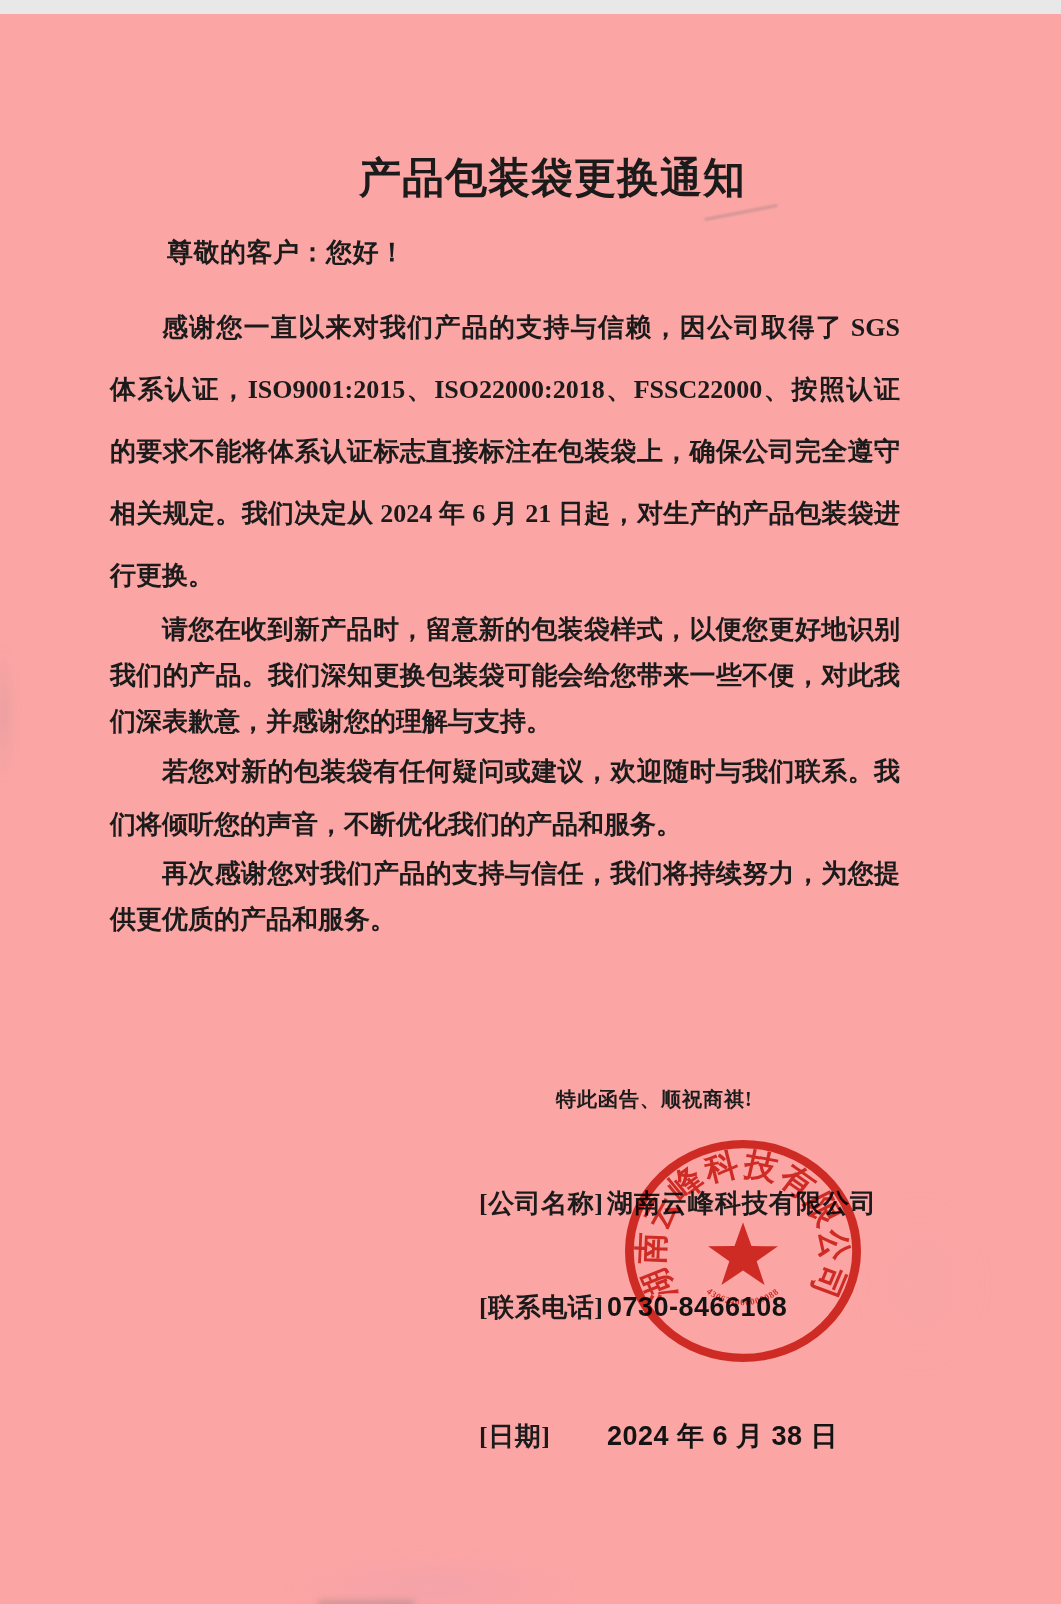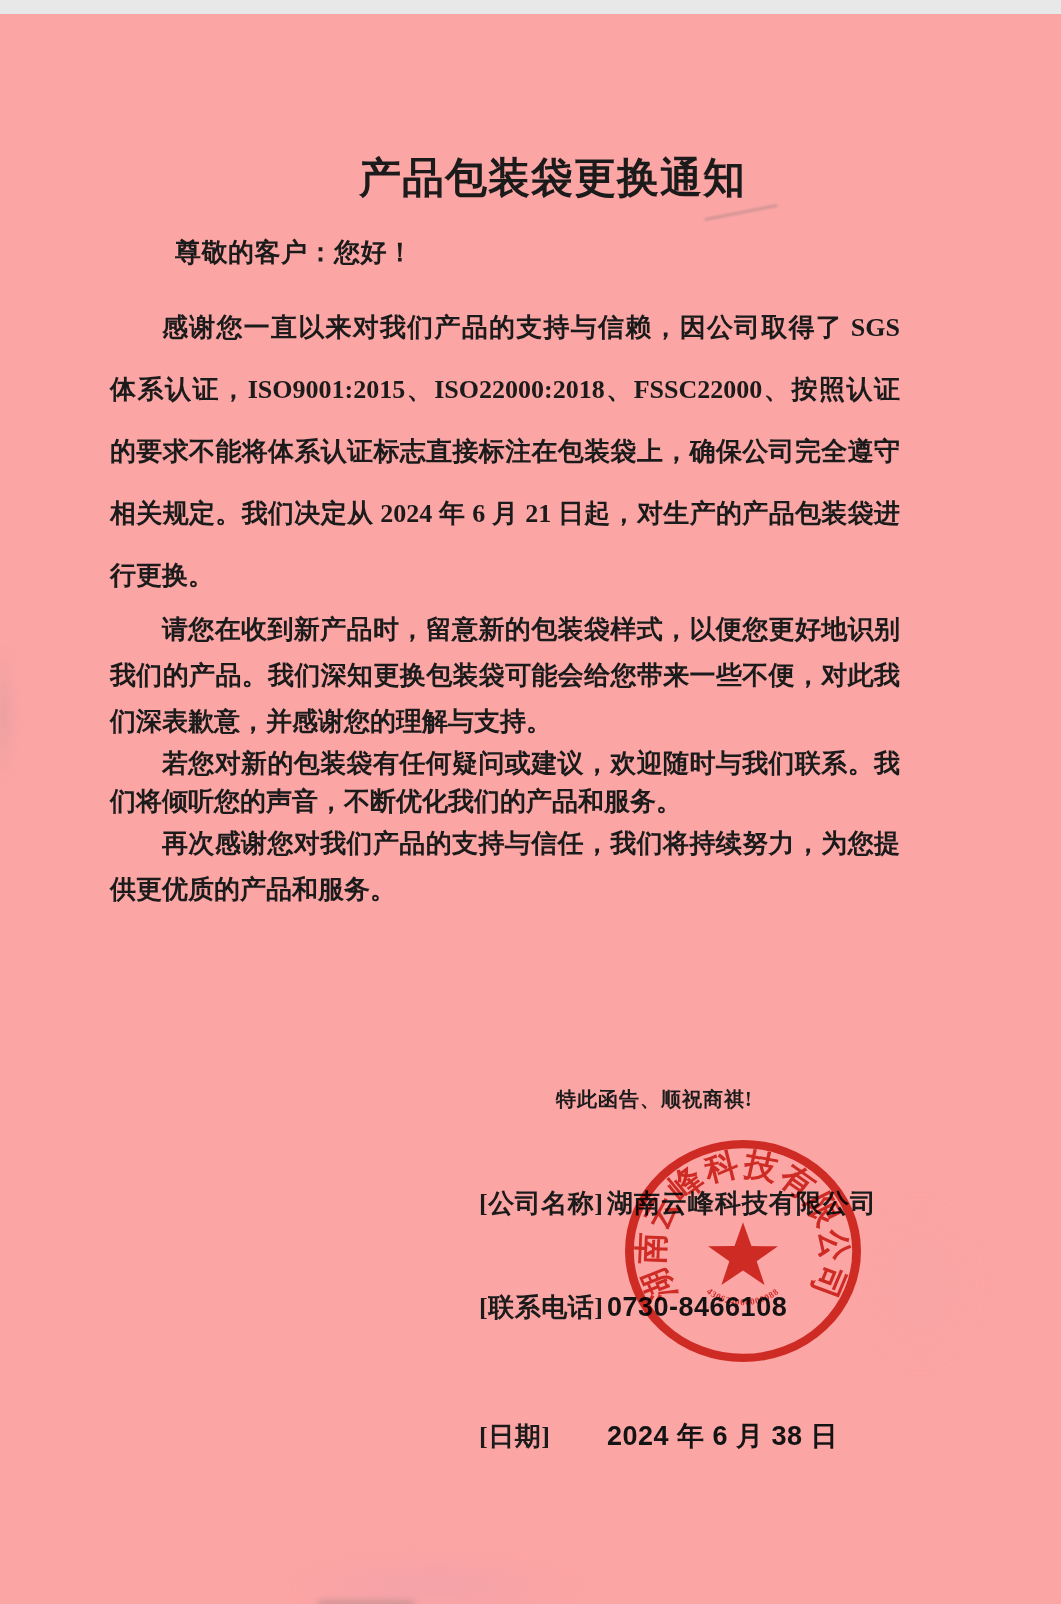--- a/index.html
+++ b/index.html
@@ -12,35 +12,35 @@
     color:#1b1b1b;
     font-family:"Liberation Serif", serif;
     padding-left:44px;
   }
   .doc-title {
     position:absolute; top:136px; left:0; width:100%;
     text-align:center;
     font-size:42px; font-weight:bold; letter-spacing:1px;
   }
   .greeting {
-    position:absolute; top:221px; left:175px;
+    position:absolute; top:221px; left:167px;
     font-size:26px; font-weight:bold; letter-spacing:0.5px;
   }
   .bodytext {
     position:absolute; top:283px; left:110px; width:790px;
     font-size:26px; font-weight:bold;
   }
   .bodytext p {
     margin:0; text-indent:2em;
     text-align:justify; text-align-last:left;
   }
   .p1 { line-height:62px; }
   .p2 { line-height:47px; margin-top:22px; }
   .p3 { line-height:46px; margin-top:24px; }
-  .p4 { line-height:38px; margin-top:16px; }
+  .p4 { line-height:53px; margin-top:16px; }
   .p5 { line-height:46px; margin-top:16px; }
   .closing {
     position:absolute; top:1072px; left:556px;
     font-size:20px; font-weight:bold; letter-spacing:1px;
   }
   .frow { position:absolute; left:479px; font-size:26px; font-weight:bold; white-space:nowrap; }
   .frow-1 { top:1172px; }
   .frow-2 { top:1276px; }
   .frow-3 { top:1350px; }
   .frow-4 { top:1404px; }

